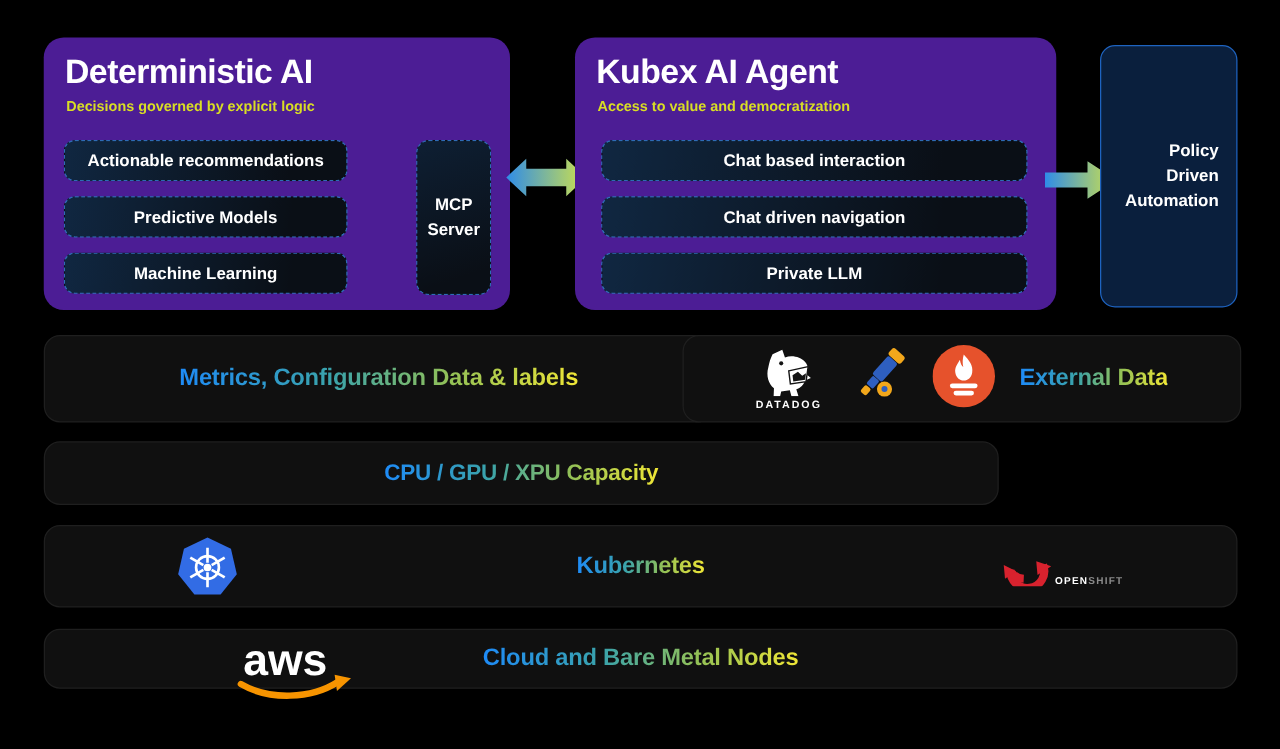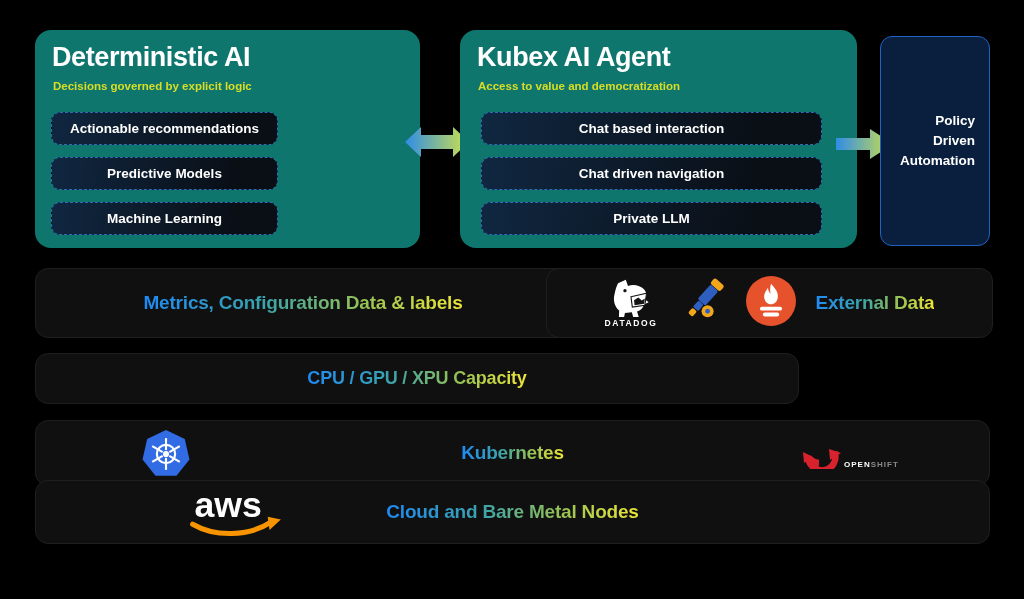--- a/index.html
+++ b/index.html
@@ -1,20 +1,20 @@
 <!DOCTYPE html>
 <html><head>
 <meta charset="utf-8">
 <style>
   html,body{margin:0;padding:0;background:#000;}
   #canvas{
     position:relative;width:1024px;height:599px;background:#000;
     font-family:"Liberation Sans",sans-serif;overflow:hidden;
   }
-  .card{position:absolute;background:#0f766e;border-radius:16px;padding-left:12px;}
+  .card{position:absolute;background:#4c1d95;border-radius:16px;}
   #card-det{left:35px;top:30px;width:373px;height:218px;}
   #card-kubex{left:460px;top:30px;width:385px;height:218px;}
   .card-title{position:absolute;left:17px;top:12px;font-size:27px;font-weight:700;color:#fff;letter-spacing:-0.4px;}
   .card-sub{position:absolute;left:18px;top:50px;font-size:11.5px;font-weight:600;color:#d9de24;}
   .pill{
     position:absolute;height:33px;border:1px dashed #2e6cb5;border-radius:9px;
     background:linear-gradient(100deg,#102741 0%,#0a0f16 80%);
     color:#fff;font-size:13.5px;font-weight:600;
     display:flex;align-items:center;justify-content:center;box-sizing:border-box;
   }
@@ -35,21 +35,21 @@
     color:#fff;font-size:13.5px;font-weight:600;line-height:1.5;padding:0 14px;
   }
   .arrow{position:absolute;}
   #arrow-bidir{left:404px;top:120px;}
   #arrow-right{left:836px;top:126px;}
   .row{position:absolute;background:#101010;border-radius:13px;border:1px solid #1f1f1f;box-sizing:border-box;}
   #row-metrics{left:35px;top:268px;width:536px;height:70px;display:flex;align-items:center;justify-content:center;}
   #row-external{left:546px;top:268px;width:447px;height:70px;display:flex;align-items:center;justify-content:center;gap:20px;}
   #row-capacity{left:35px;top:353px;width:764px;height:51px;display:flex;align-items:center;justify-content:center;}
   #row-k8s{left:35px;top:420px;width:955px;height:66px;display:flex;align-items:center;justify-content:center;}
-  #row-cloud{left:35px;top:480px;width:955px;height:64px;display:flex;align-items:center;justify-content:center;}
+  #row-cloud{left:35px;top:503px;width:955px;height:48px;display:flex;align-items:center;justify-content:center;}
   .grad{
     background-image:linear-gradient(90deg,#1e8bf7 0%,#3aa3ab 38%,#93c156 68%,#efe636 100%);
     -webkit-background-clip:text;background-clip:text;color:transparent;
   }
   .t19{font-size:19px;font-weight:700;letter-spacing:-0.2px;}
   .t18{font-size:18px;font-weight:700;letter-spacing:-0.2px;}
   .logo-stack{display:flex;flex-direction:column;align-items:center;}
   .dd-caption{font-size:8.5px;font-weight:700;color:#fff;letter-spacing:1.6px;margin-top:1px;}
   #k8s-logo{position:absolute;left:105px;top:8px;}
   #openshift-block{position:absolute;left:762px;top:8px;display:flex;flex-direction:row;align-items:flex-end;}
@@ -61,20 +61,21 @@
 <body>
 
 <div id="canvas">
 
   <div class="card" id="card-det">
     <div class="card-title">Deterministic AI</div>
     <div class="card-sub">Decisions governed by explicit logic</div>
     <div class="pill p1">Actionable recommendations</div>
     <div class="pill p2">Predictive Models</div>
     <div class="pill p3">Machine Learning</div>
+    <div id="mcp-box">MCP Server</div>
   </div>
 
   <div class="arrow" id="arrow-bidir">
     <svg width="66" height="44" viewBox="0 0 66 44">
       <defs>
         <linearGradient id="ga" x1="0" y1="0" x2="1" y2="0">
           <stop offset="0" stop-color="#2f8ce8"></stop>
             <stop offset="1" stop-color="#cfe24a"></stop>
         </linearGradient>
       </defs>

